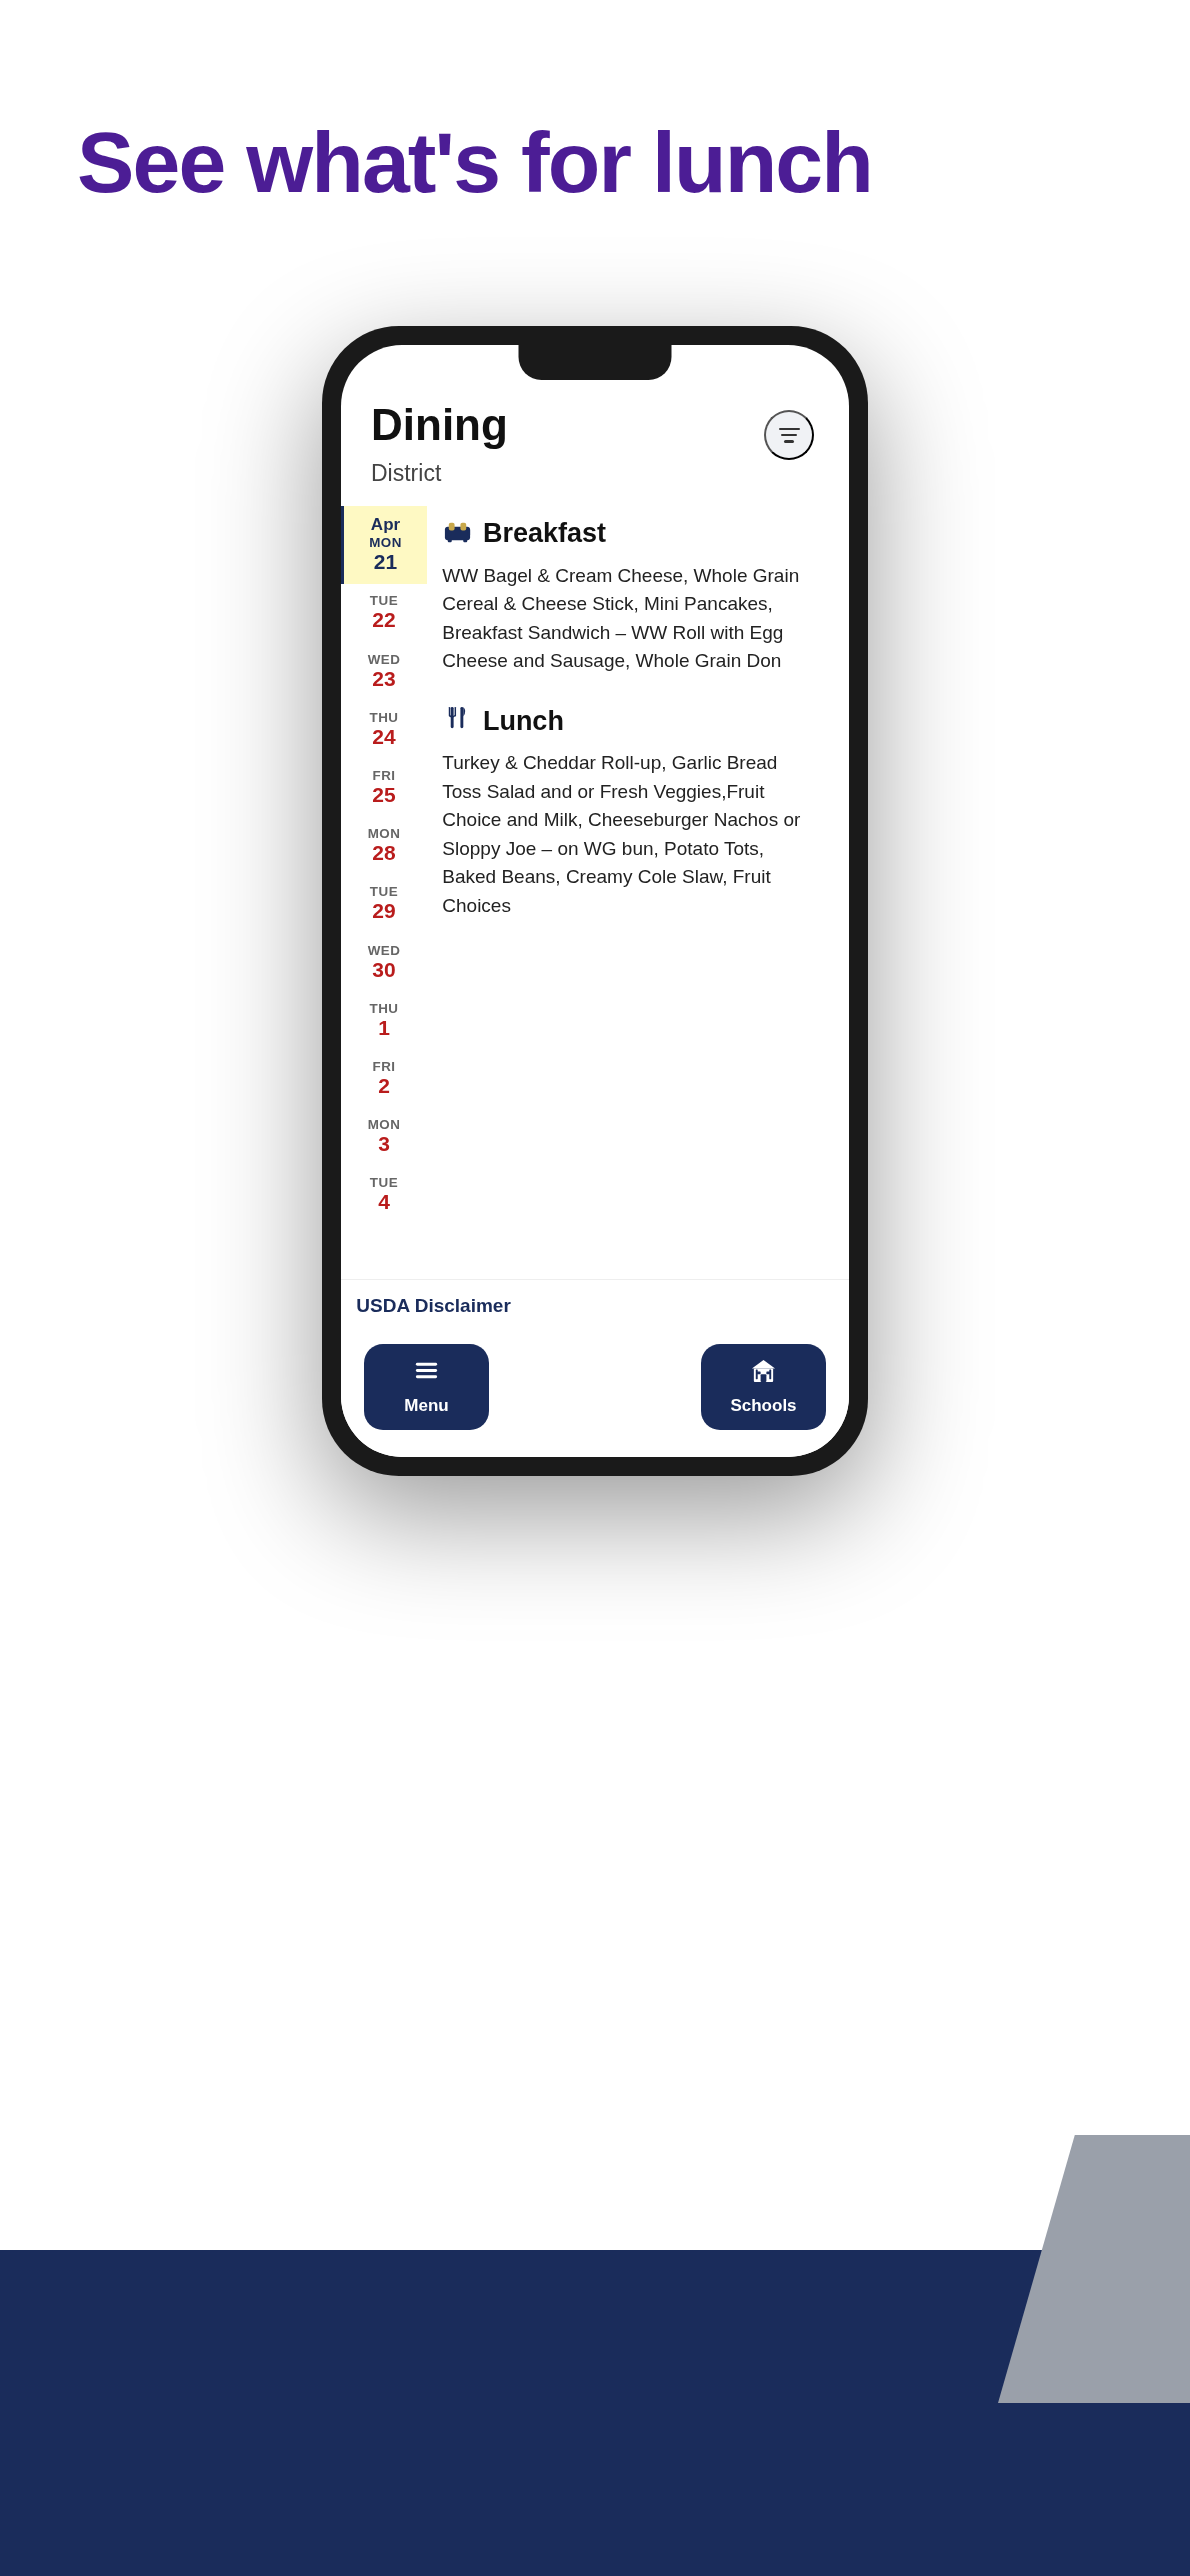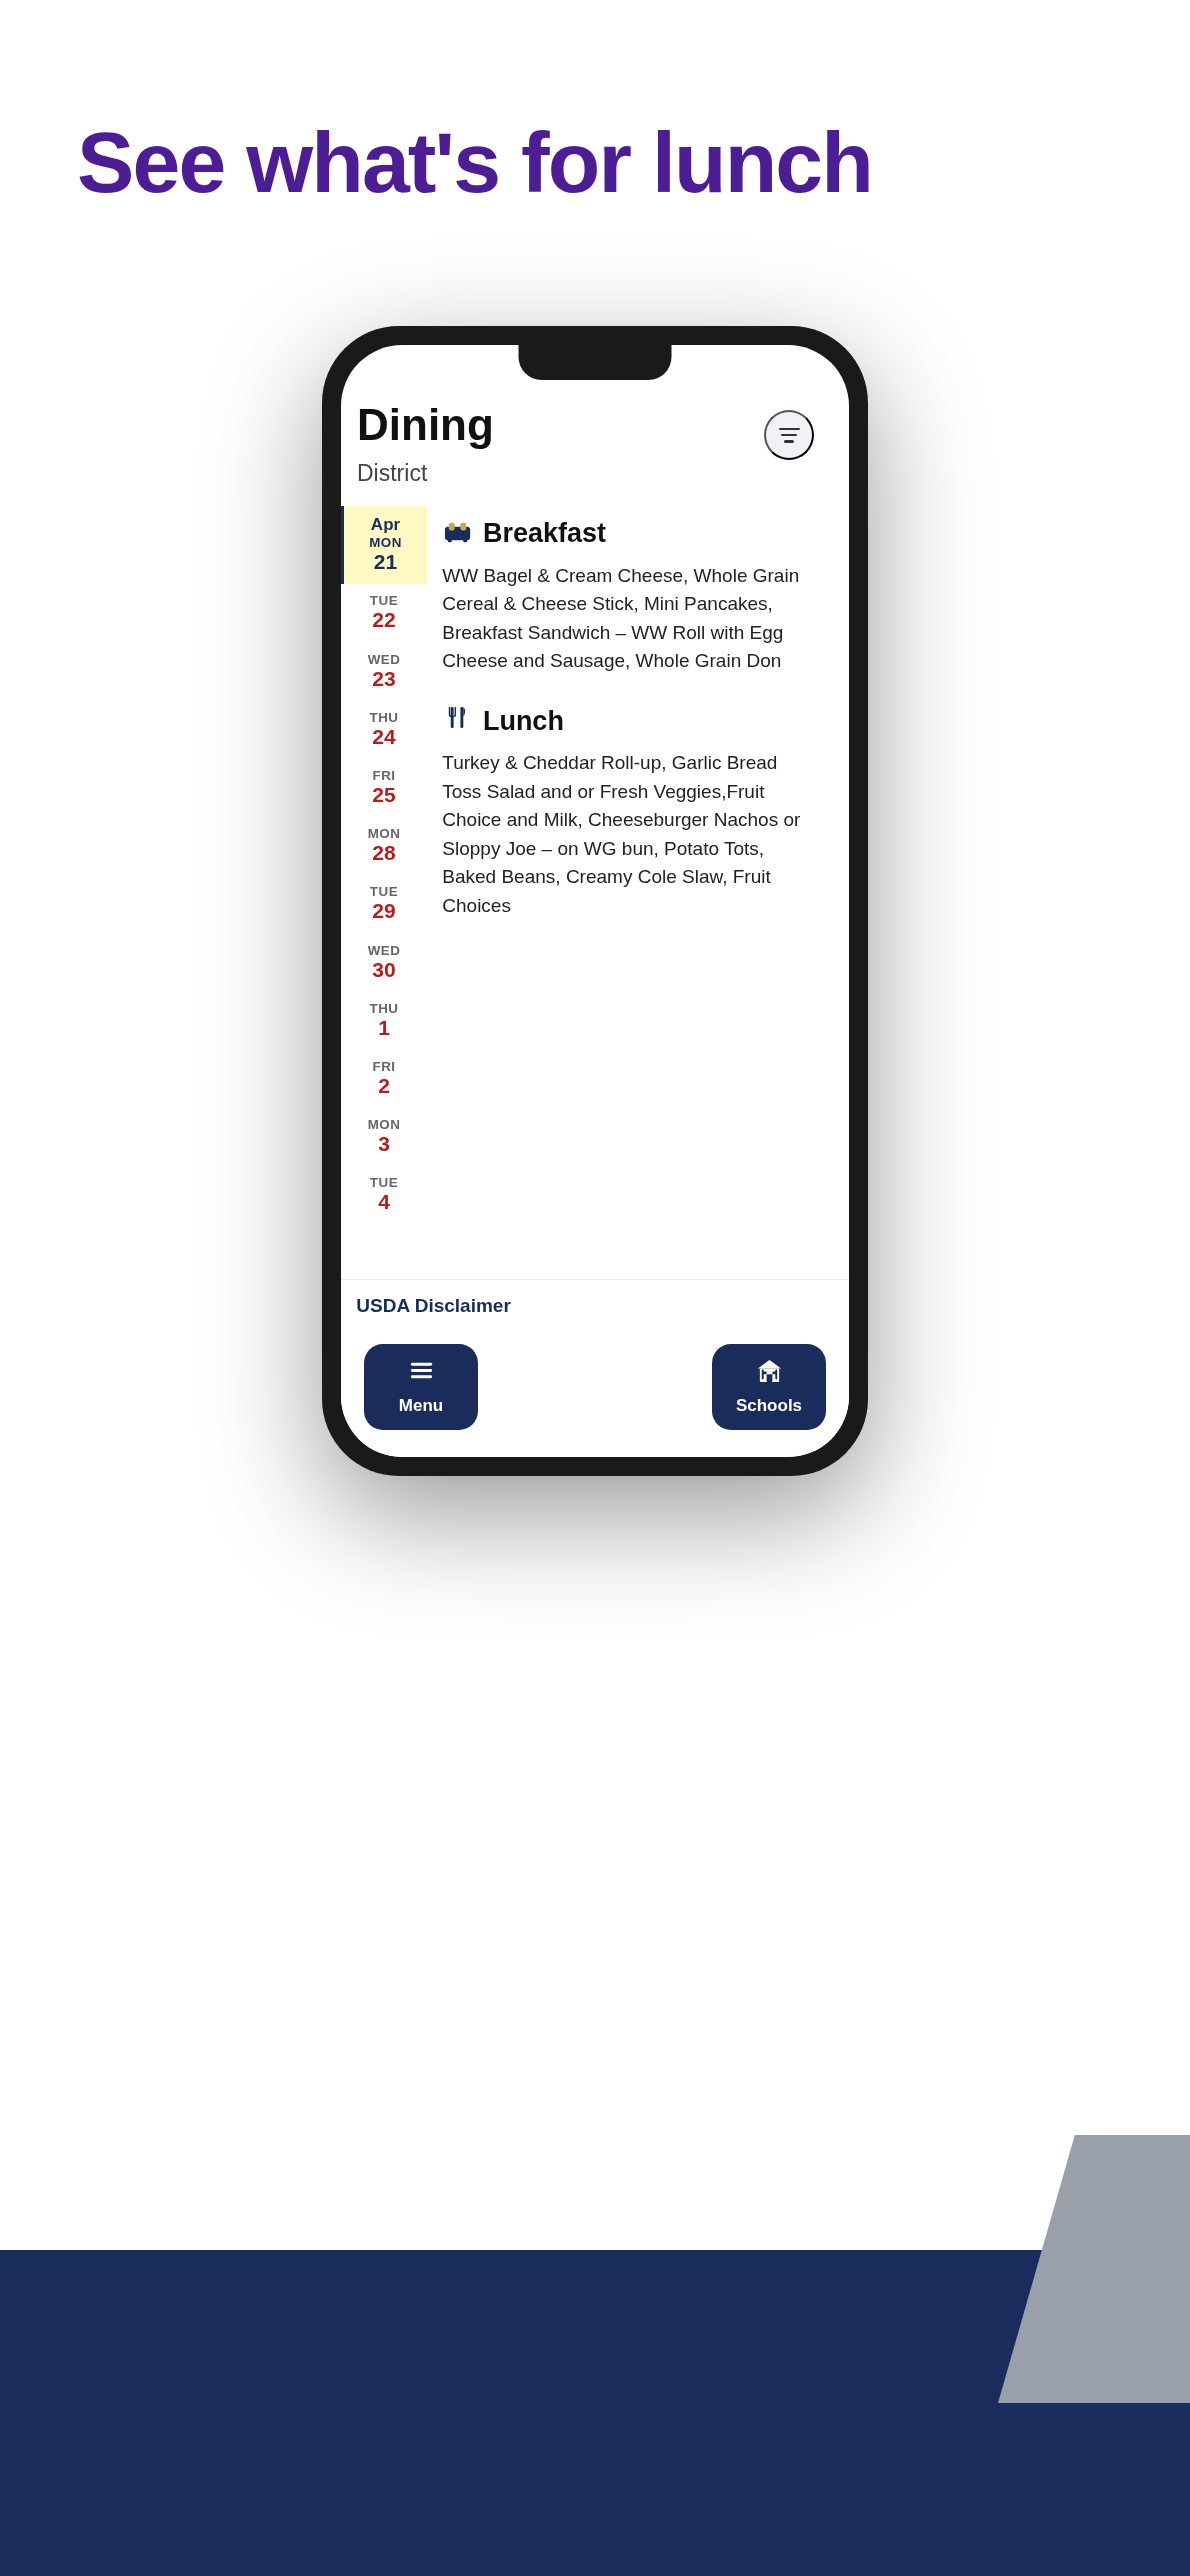--- a/index.html
+++ b/index.html
@@ -98,21 +98,21 @@
       height: 100%;
       background: #ffffff;
       border-radius: 61px;
       overflow: hidden;
       display: flex;
       flex-direction: column;
     }
 
     
     .app-header {
-      padding: 58px 35px 19px 16px;
+      padding: 58px 35px 19px 30px;
       flex-shrink: 0;
       display: flex;
       justify-content: space-between;
       align-items: flex-start;
     }
 
     .app-title-block {}
 
     .app-title {
       font-size: 44px;
@@ -264,21 +264,21 @@
     .bottom-nav {
       display: flex;
       justify-content: space-between;
       align-items: center;
       padding: 11.5px 23px 27px 23px;
       background: #fff;
       flex-shrink: 0;
     }
 
     .nav-btn {
-      width: 114px;
+      width: 125px;
       height: 86px;
       border-radius: 19px;
       display: flex;
       flex-direction: column;
       align-items: center;
       justify-content: center;
       gap: 5.8px;
       cursor: pointer;
     }
 

